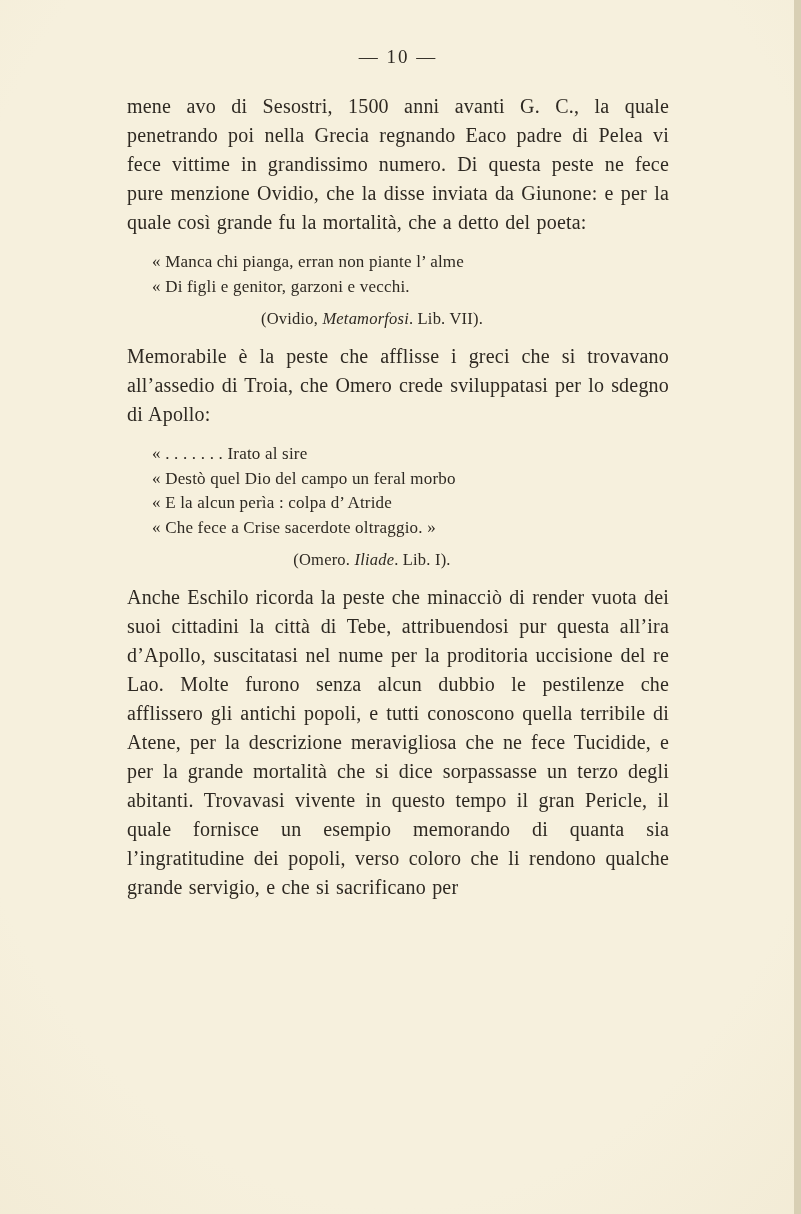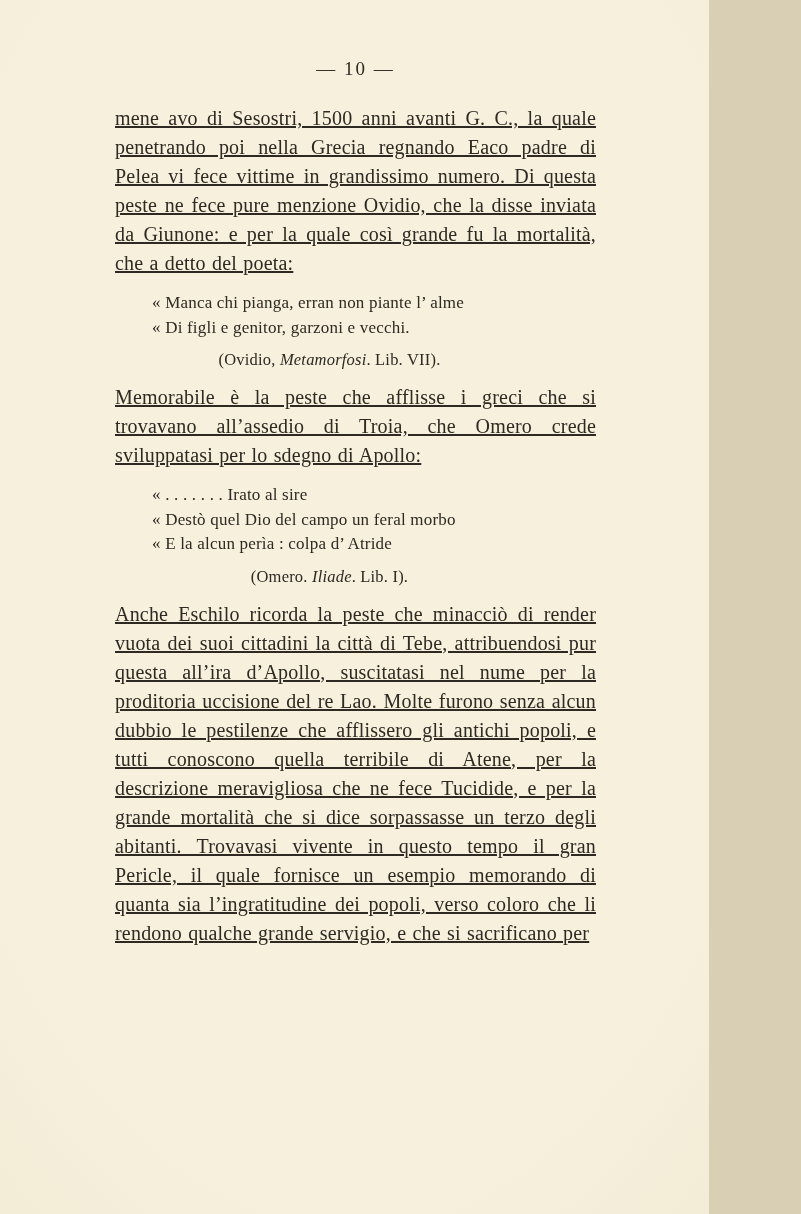--- a/index.html
+++ b/index.html
@@ -2,45 +2,44 @@
 <html><head>
 <meta charset="utf-8">
 <style>
   html, body {
     margin: 0;
     padding: 0;
     background: #d8cfb4;
   }
   .page {
     position: relative;
-    width: 709px;
+    width: 794px;
     height: 1214px;
     margin: 0;
     box-sizing: border-box;
     background: radial-gradient(ellipse 120% 115% at 50% 42%,
                 #f6f0dd 50%, #f1e9d2 75%, #e9dfc2 92%, #dfd2ae 100%);
     font-family: "Liberation Serif", "DejaVu Serif", serif;
     color: #2e2922;
-    padding: 58px 113px 40px 115px;
+    padding: 46px 113px 40px 115px;
     overflow: hidden;
   }
   .page-number {
     text-align: center;
     font-size: 19px;
     letter-spacing: 2px;
     margin-bottom: 24px;
   }
   .body-text {
     font-size: 20px;
     line-height: 29px;
     text-align: justify;
     letter-spacing: 0.2px;
-    margin: 0;
+    margin: 12px;
     word-spacing: 1px;
-    text-decoration: underline;
   }
   .poem {
     margin: 13px 0 12px 0;
   }
   .verse {
     font-size: 17px;
     line-height: 24.5px;
     letter-spacing: 0.2px;
     padding-left: 37px;
     white-space: nowrap;
@@ -71,18 +70,19 @@
     <div class="verse">« Di figli e genitor, garzoni e vecchi.</div>
     <div class="citation"><span>(Ovidio, </span><span class="work-title">Metamorfosi</span><span>. Lib. VII).</span></div>
   </div>
 
   <p class="body-text">Memorabile è la peste che afflisse i greci che si trovavano all’assedio di Troia, che Omero crede sviluppatasi per lo sdegno di Apollo:</p>
 
   <div class="poem">
     <div class="verse">« . . . . . . . Irato al sire</div>
     <div class="verse">« Destò quel Dio del campo un feral morbo</div>
     <div class="verse">« E la alcun perìa : colpa d’ Atride</div>
+    <div class="verse">« Che fece a Crise sacerdote oltraggio. »</div>
     <div class="citation"><span>(Omero. </span><span class="work-title">Iliade</span><span>. Lib. I).</span></div>
   </div>
 
   <p class="body-text">Anche Eschilo ricorda la peste che minacciò di render vuota dei suoi cittadini la città di Tebe, attribuendosi pur questa all’ira d’Apollo, suscitatasi nel nume per la proditoria uccisione del re Lao. Molte furono senza alcun dubbio le pestilenze che afflissero gli antichi popoli, e tutti conoscono quella terribile di Atene, per la descrizione meravigliosa che ne fece Tucidide, e per la grande mortalità che si dice sorpassasse un terzo degli abitanti. Trovavasi vivente in questo tempo il gran Pericle, il quale fornisce un esempio memorando di quanta sia l’ingratitudine dei popoli, verso coloro che li rendono qualche grande servigio, e che si sacrificano per</p>
 
 </div>
 
 </body></html>

